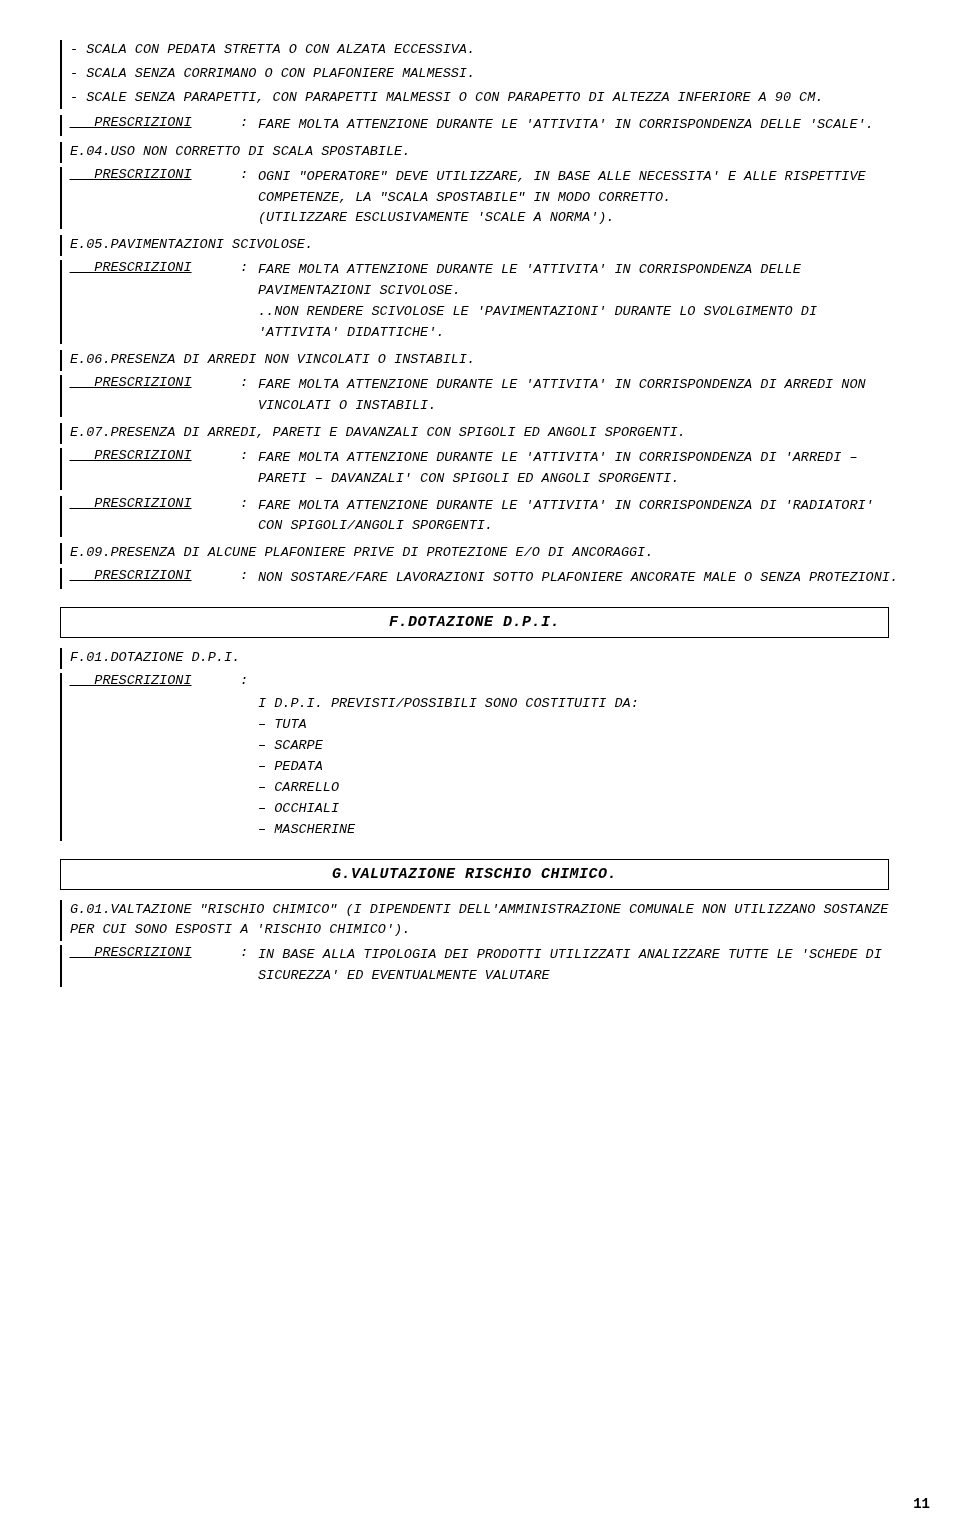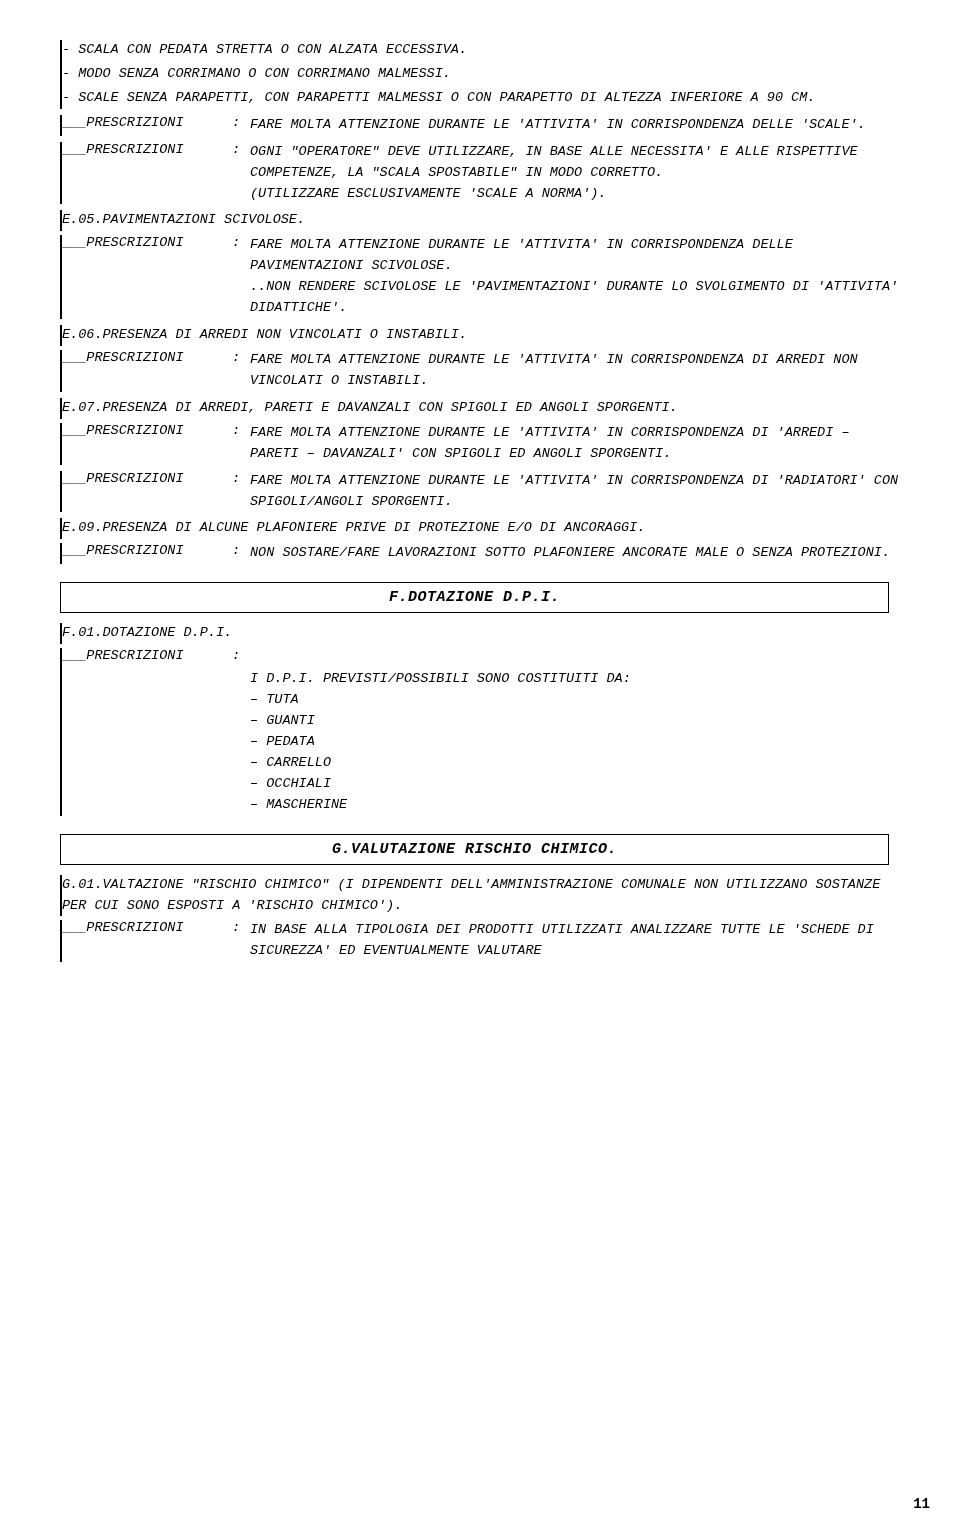--- a/index.html
+++ b/index.html
@@ -20,29 +20,31 @@
     .line {
       display: flex;
       margin-bottom: 3px;
       line-height: 1.55;
     }
     .text-block {
       flex: 1;
     }
     .left-bar {
       border-left: 2px solid #000;
+      padding-left: 8px;
       margin-bottom: 4px;
     }
     .prescrizioni-row {
       display: flex;
       margin-bottom: 4px;
     }
     .prescrizioni-label {
       min-width: 170px;
       font-style: italic;
+      text-decoration: underline;
     }
     .prescrizioni-colon {
       min-width: 18px;
     }
     .prescrizioni-text {
       flex: 1;
       line-height: 1.55;
     }
     .section-header {
       border: 1px solid #000;
@@ -73,37 +75,40 @@
 </head>
 <body>
 
 <div class="content">
 
   <div class="left-bar">
     <div class="line">
       <span class="text-block italic">-  SCALA CON PEDATA STRETTA O CON ALZATA ECCESSIVA.</span>
     </div>
     <div class="line">
-      <span class="text-block italic">-  MODO SENZA CORRIMANO O CON CORRIMANO MALMESSI.</span>
+      <span class="text-block italic">-  SCALA SENZA CORRIMANO O CON PLAFONIERE MALMESSI.</span>
     </div>
     <div class="line">
       <span class="text-block italic">-  SCALE SENZA PARAPETTI, CON PARAPETTI MALMESSI O CON PARAPETTO DI ALTEZZA INFERIORE A 90 CM.</span>
     </div>
   </div>
 
   <div class="spacer"></div>
 
   <div class="left-bar prescrizioni-row spacer">
     <span class="prescrizioni-label italic">___PRESCRIZIONI</span>
     <span class="prescrizioni-colon italic"> : </span>
     <span class="prescrizioni-text italic">FARE MOLTA ATTENZIONE DURANTE LE 'ATTIVITA' IN CORRISPONDENZA DELLE 'SCALE'.</span>
   </div>
 
   <div class="spacer"></div>
 
+  <div class="left-bar">
+    <div class="section-entry">E.04.USO NON CORRETTO DI SCALA SPOSTABILE.</div>
+  </div>
 
   <div class="spacer-sm"></div>
 
   <div class="left-bar prescrizioni-row spacer">
     <span class="prescrizioni-label italic">___PRESCRIZIONI</span>
     <span class="prescrizioni-colon italic"> : </span>
     <span class="prescrizioni-text italic">
       <span>OGNI "OPERATORE" DEVE UTILIZZARE, IN BASE ALLE NECESSITA' E ALLE RISPETTIVE COMPETENZE, LA "SCALA SPOSTABILE" IN MODO CORRETTO.</span><br>
       <span>(UTILIZZARE ESCLUSIVAMENTE 'SCALE A NORMA').</span>
     </span>
@@ -189,21 +194,21 @@
 
   <div class="spacer-sm"></div>
 
   <div class="left-bar prescrizioni-row">
     <span class="prescrizioni-label italic">___PRESCRIZIONI</span>
     <span class="prescrizioni-colon italic"> : </span>
     <span class="prescrizioni-text italic">
       <br>
       <span>I D.P.I. PREVISTI/POSSIBILI SONO COSTITUITI DA:</span><br>
       <span>– TUTA</span><br>
-      <span>– GUANTI</span><br>
+      <span>– SCARPE</span><br>
       <span>– PEDATA</span><br>
       <span>– CARRELLO</span><br>
       <span>– OCCHIALI</span><br>
       <span>– MASCHERINE</span>
     </span>
   </div>
 
   <div class="spacer"></div>
 
   <div class="section-header">G.VALUTAZIONE RISCHIO CHIMICO.</div>

